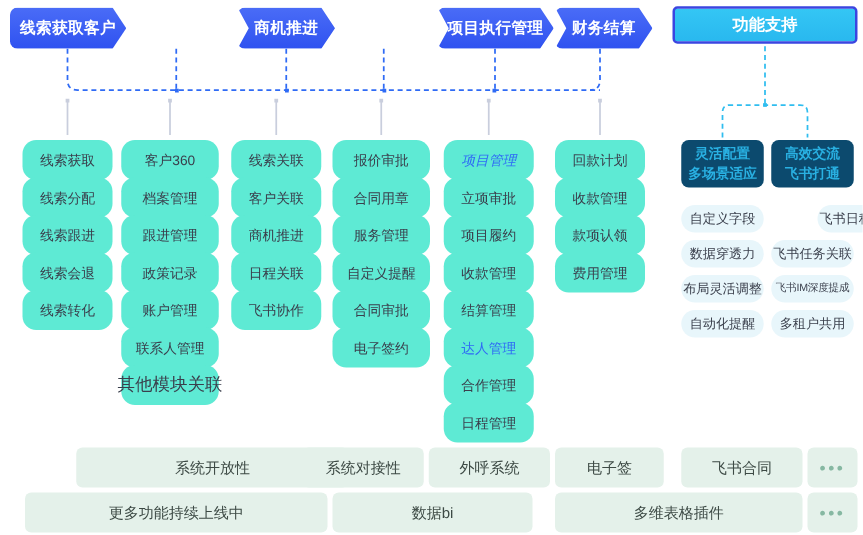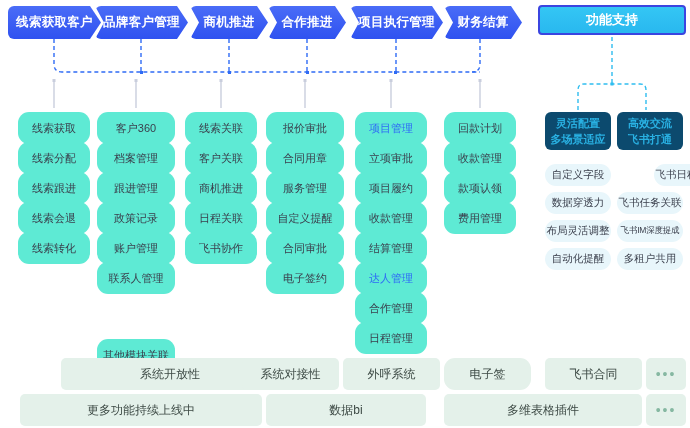--- a/index.html
+++ b/index.html
@@ -47,21 +47,21 @@
   .pill {
     position: absolute;
     height: 32px;
     background: #5eead4;
     border-radius: 11px;
     display: flex; align-items: center; justify-content: center;
     font-size: 11px;
     color: #3a3f4c;
     white-space: nowrap;
   }
-  .pill.small { font-size: 11px; margin-top: 47px; }
+  .pill.small { font-size: 14px; }
   .pill.hl { color: #2f6bf5; }
 
   
   .rpill {
     position: absolute;
     height: 22px;
     background: #e8f6fb;
     border-radius: 11px;
     display: flex; align-items: center; justify-content: center;
     font-size: 10.5px;
@@ -135,28 +135,22 @@
     <g stroke="#2fbdef" stroke-width="1.4" fill="none" stroke-dasharray="4 3">
       <path d="M612,37 L612,84"></path>
       <path d="M578,110 L578,90 Q578,84 584,84 L640,84 Q646,84 646,90 L646,110"></path>
     </g>
     <rect x="610.5" y="82.5" width="3" height="3" fill="#2fbdef"></rect>
   </svg>
 
   <div class="stage first" style="left:8px;top:6px;width:93px;">
       <span>线索获取客户</span>
     </div>
-  <div class="stage" style="left:95px;top:6px;width:93px;">
-      <span>品牌客户管理</span>
-    </div>
   <div class="stage" style="left:190px;top:6px;width:78px;">
       <span>商机推进</span>
-    </div>
-  <div class="stage" style="left:268px;top:6px;width:78px;">
-      <span>合作推进</span>
     </div>
   <div class="stage" style="left:350px;top:6px;width:93px;">
       <span>项目执行管理</span>
     </div>
   <div class="stage" style="left:444px;top:6px;width:78px;">
       <span>财务结算</span>
     </div>
 
   <div class="support-btn">
     <span>功能支持</span>
@@ -179,21 +173,21 @@
       <div class="pill" style="left: 185px; top: 142px; width: 72px;">客户关联</div>
       <div class="pill" style="left: 185px; top: 172px; width: 72px;">商机推进</div>
       <div class="pill" style="left: 185px; top: 202px; width: 72px;">日程关联</div>
       <div class="pill" style="left: 185px; top: 232px; width: 72px;">飞书协作</div>
       <div class="pill" style="left: 266px; top: 112px; width: 78px;">报价审批</div>
       <div class="pill" style="left: 266px; top: 142px; width: 78px;">合同用章</div>
       <div class="pill" style="left: 266px; top: 172px; width: 78px;">服务管理</div>
       <div class="pill" style="left: 266px; top: 202px; width: 78px;">自定义提醒</div>
       <div class="pill" style="left: 266px; top: 232px; width: 78px;">合同审批</div>
       <div class="pill" style="left: 266px; top: 262px; width: 78px;">电子签约</div>
-      <div class="pill hl" style="left: 355px; top: 112px; width: 72px;">项目管理</div>
+      <div class="pill hl" style="left: 355px; top: 112px; width: 72px; font-style: italic;">项目管理</div>
       <div class="pill" style="left: 355px; top: 142px; width: 72px;">立项审批</div>
       <div class="pill" style="left: 355px; top: 172px; width: 72px;">项目履约</div>
       <div class="pill" style="left: 355px; top: 202px; width: 72px;">收款管理</div>
       <div class="pill" style="left: 355px; top: 232px; width: 72px;">结算管理</div>
       <div class="pill hl" style="left: 355px; top: 262px; width: 72px;">达人管理</div>
       <div class="pill" style="left: 355px; top: 292px; width: 72px;">合作管理</div>
       <div class="pill" style="left: 355px; top: 322px; width: 72px;">日程管理</div>
       <div class="pill" style="left: 444px; top: 112px; width: 72px;">回款计划</div>
       <div class="pill" style="left: 444px; top: 142px; width: 72px;">收款管理</div>
       <div class="pill" style="left: 444px; top: 172px; width: 72px;">款项认领</div>
@@ -222,21 +216,21 @@
   <div id="bottom-layer">
       <div class="gbox" style="left: 20px; top: 358px; width: 218px; margin-left: 41px;">
         <span>系统开放性</span>
       </div>
       <div class="gbox" style="left: 242px; top: 358px; width: 97px;">
         <span>系统对接性</span>
       </div>
       <div class="gbox" style="left: 343px; top: 358px; width: 97px;">
         <span>外呼系统</span>
       </div>
-      <div class="gbox" style="left: 444px; top: 358px; width: 87px; border-radius: 11px;">
+      <div class="gbox" style="left: 444px; top: 358px; width: 87px;">
         <span>电子签</span>
       </div>
       <div class="gbox" style="left: 545px; top: 358px; width: 97px;">
         <span>飞书合同</span>
       </div>
       <div class="gbox" style="left: 646px; top: 358px; width: 40px;">
         <span class="dots">•••</span>
       </div>
       <div class="gbox" style="left: 20px; top: 394px; width: 242px;">
         <span>更多功能持续上线中</span>

